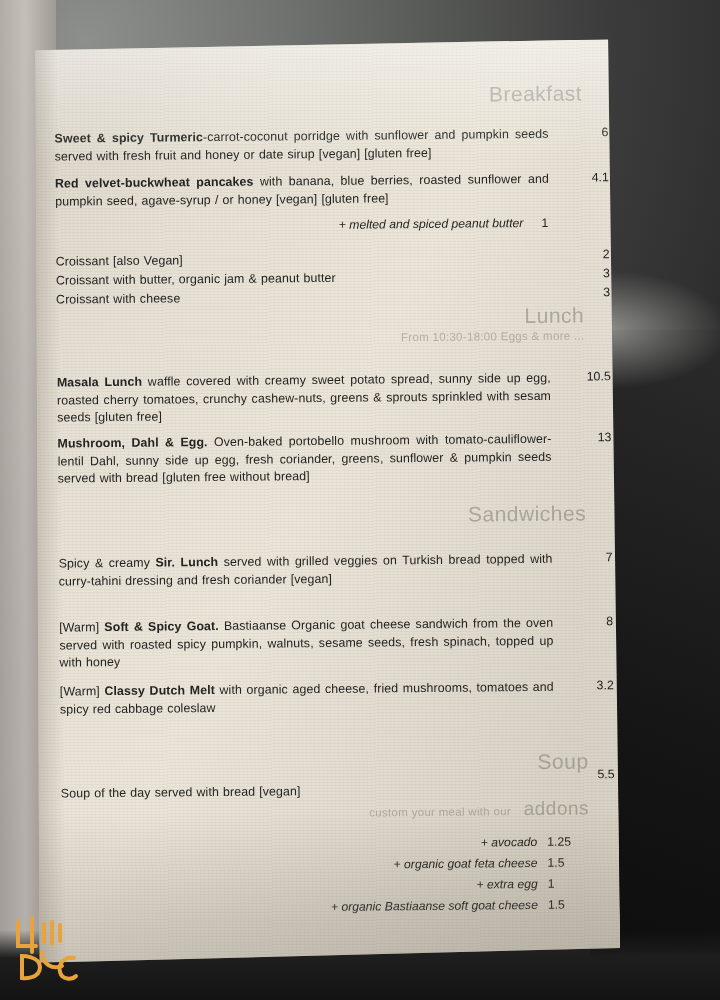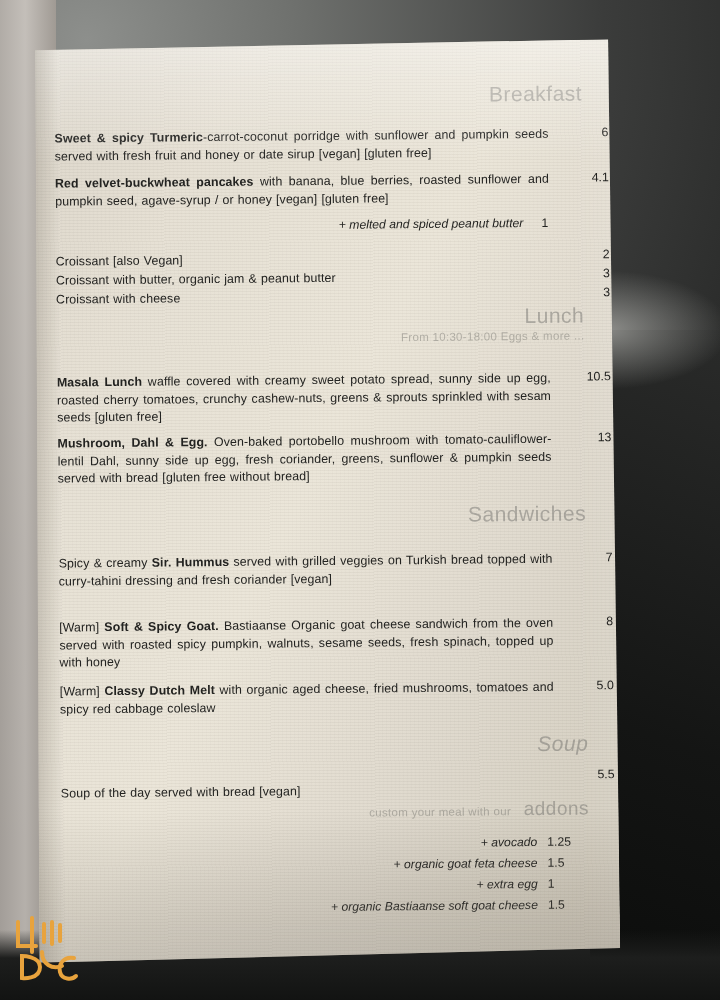--- a/index.html
+++ b/index.html
@@ -225,35 +225,35 @@
       </div>
 
       <div class="item" style="top:391px;">
         <div class="text"><b>Mushroom, Dahl &amp; Egg.</b><span> Oven-baked portobello mushroom with tomato-cauliflower-lentil Dahl, sunny side up egg, fresh coriander, greens, sunflower &amp; pumpkin seeds served with bread [gluten free without bread]</span></div>
         <div class="price">13</div>
       </div>
 
       <div class="section-title" style="top:462px;">Sandwiches</div>
 
       <div class="item" style="top:511px;">
-        <div class="text"><span>Spicy &amp; creamy </span><b>Sir. Hummus</b><span> served with grilled veggies on Turkish bread topped with curry-tahini dressing and fresh coriander [vegan]</span></div>
+        <div class="text"><span>Spicy &amp; creamy </span><b>Sir. Lunch</b><span> served with grilled veggies on Turkish bread topped with curry-tahini dressing and fresh coriander [vegan]</span></div>
         <div class="price">7</div>
       </div>
 
       <div class="item" style="top:575px;">
         <div class="text"><span>[Warm] </span><b>Soft &amp; Spicy Goat.</b><span> Bastiaanse Organic goat cheese sandwich from the oven served with roasted spicy pumpkin, walnuts, sesame seeds, fresh spinach, topped up with honey</span></div>
         <div class="price">8</div>
       </div>
 
       <div class="item" style="top:639px;">
         <div class="text"><span>[Warm] </span><b>Classy Dutch Melt</b><span> with organic aged cheese, fried mushrooms, tomatoes and spicy red cabbage coleslaw</span></div>
-        <div class="price">5.0</div>
-      </div>
-
-      <div class="section-title" style="top:692px;font-style:italic;">Soup</div>
+        <div class="price">3.2</div>
+      </div>
+
+      <div class="section-title" style="top:710px;">Soup</div>
 
       <div class="item" style="top:741px;">
         <div class="text">Soup of the day served with bread [vegan]</div>
         <div class="price" style="top:-13px;">5.5</div>
       </div>
 
       <div class="section-sub" style="top:765px; right:108px;">custom your meal with our</div>
       <div class="section-title" style="top:758px; font-size:19px;">addons</div>
 
       <div class="addon-line" style="top:795px;">+ avocado</div>

